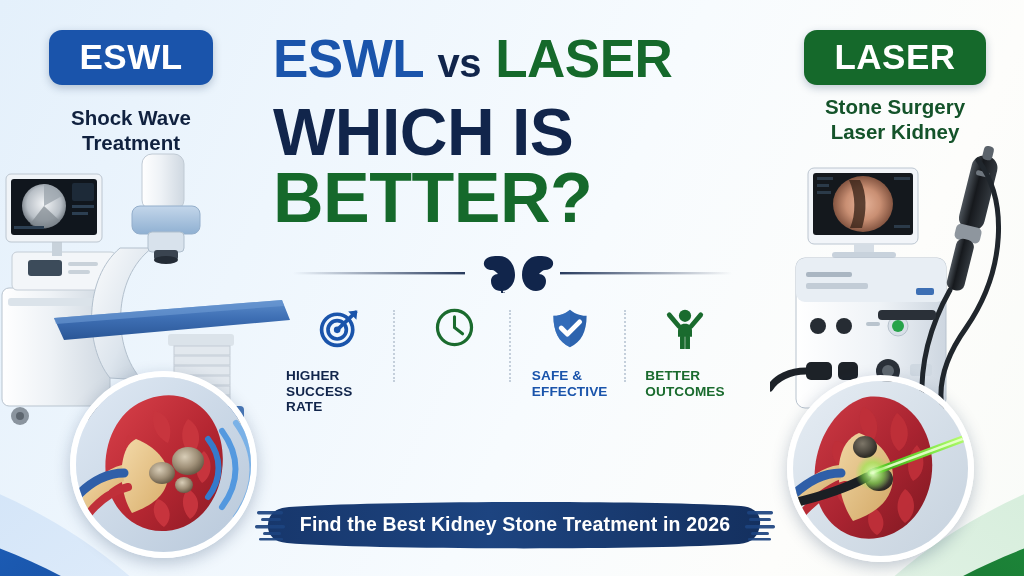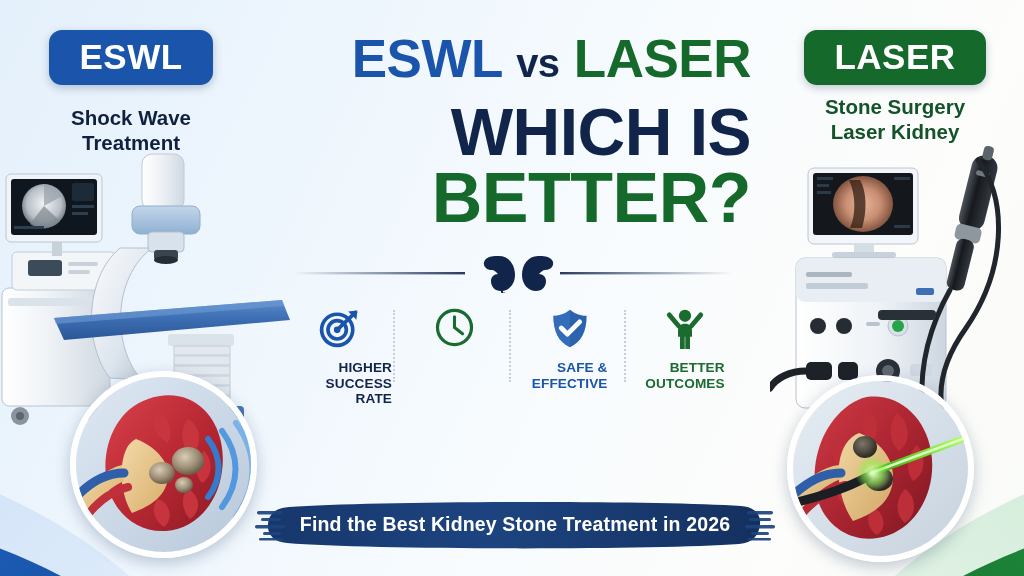--- a/index.html
+++ b/index.html
@@ -43,40 +43,40 @@
 
   
   .inset{
     position:absolute;border-radius:50%;overflow:hidden;z-index:5;
     border:6px solid #ffffff;box-shadow:0 5px 16px rgba(25,50,90,.26);
   }
   .inset-left{left:70px;top:371px;width:175px;height:175px;}
   .inset-right{right:50px;top:375px;width:175px;height:175px;}
 
   
-  .center{position:absolute;left:273px;top:0;width:478px;height:576px;z-index:7;text-align:right;}
+  .center{position:absolute;left:273px;top:0;width:478px;height:576px;z-index:7;text-align:left;}
   .headline{padding-top:34px;}
   .hl-line{line-height:.93;letter-spacing:-.5px;font-weight:bold;}
   .hl1{font-size:53px;}
   .hl2{font-size:66px;margin-top:19px;}
   .hl3{font-size:70px;margin-top:2px;}
   .c-blue{color:#1a54ab;}
   .c-navy{color:#11254b;}
   .c-green{color:#15692b;}
   .vs{font-size:40px;}
 
   
   .divider{position:relative;margin:22px auto 0;width:455px;height:40px;}
 
   
   .features{
     display:flex;justify-content:space-between;align-items:flex-start;
     width:452px;margin:11px auto 0;
   }
-  .feature{width:106px;display:flex;flex-direction:column;align-items:center;position:relative;}
+  .feature{width:106px;display:flex;flex-direction:column;align-items:center;position:relative;gap:8px;}
   .feature + .feature::before{
     content:"";position:absolute;left:-8px;top:6px;width:0;height:72px;
     border-left:2px dotted #c4cfdb;
   }
   .f-icon{height:48px;display:flex;align-items:center;justify-content:center;}
   .f-label{
     margin-top:8px;font-size:13.6px;font-weight:bold;line-height:1.16;letter-spacing:.1px;
   }
   .l-navy{color:#11254b;}
   .l-green{color:#1a6b2e;}

